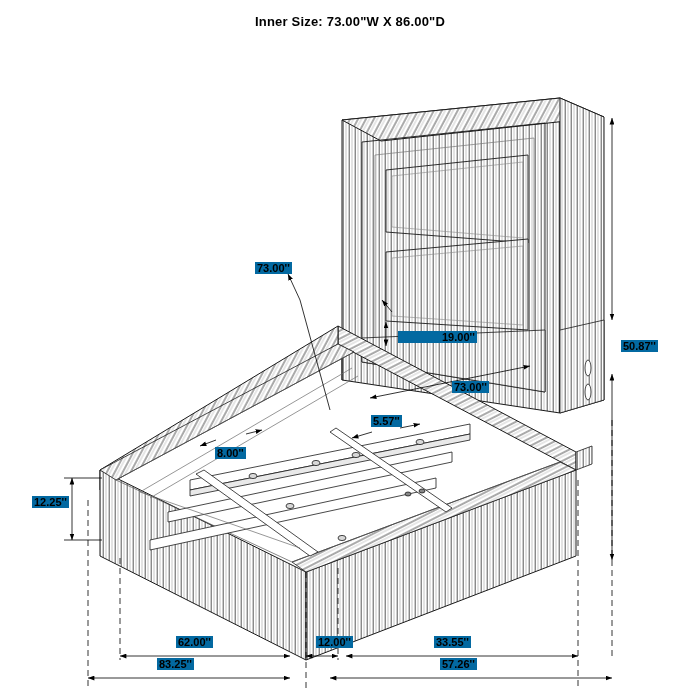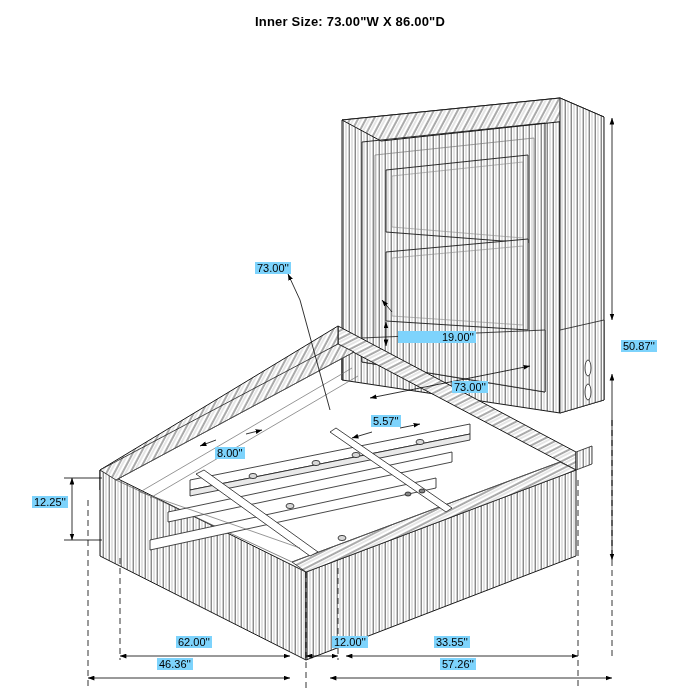--- a/index.html
+++ b/index.html
@@ -33,23 +33,23 @@
   svg#drawing {
     position: absolute;
     top: 0;
     left: 0;
     width: 700px;
     height: 700px;
   }
   .dimlabel {
     position: absolute;
     font-size: 11px;
-    font-weight: normal;
+    font-weight: bold;
     white-space: nowrap;
-    background: #7dd3fc;
+    background: #0369a1;
     padding: 0 2px;
     line-height: 12px;
   }
 </style>
 </head>
 <body>
 
 <div id="stage">
 
   <div id="title">Inner Size: 73.00"W X 86.00"D</div>
@@ -214,18 +214,18 @@
   </svg>
 
   <div class="dimlabel" style="left:255px; top:262px;">73.00''</div>
   <div class="dimlabel" style="left:621px; top:340px;">50.87''</div>
   <div class="dimlabel" style="left:398px; top:331px;padding-left:44px;">19.00''</div>
   <div class="dimlabel" style="left:452px; top:381px;">73.00''</div>
   <div class="dimlabel" style="left:371px; top:415px;">5.57''</div>
   <div class="dimlabel" style="left:215px; top:423px;margin-top:24px;">8.00''</div>
   <div class="dimlabel" style="left:32px; top:496px;">12.25''</div>
   <div class="dimlabel" style="left:176px; top:620px;margin-top:16px;">62.00''</div>
-  <div class="dimlabel" style="left:157px; top:658px;">46.36''</div>
-  <div class="dimlabel" style="left:316px; top:636px;margin-left:16px;">12.00''</div>
+  <div class="dimlabel" style="left:157px; top:658px;">83.25''</div>
+  <div class="dimlabel" style="left:316px; top:636px;">12.00''</div>
   <div class="dimlabel" style="left:434px; top:636px;">33.55''</div>
   <div class="dimlabel" style="left:440px; top:658px;">57.26''</div>
 
 </div>
 
 </body></html>

